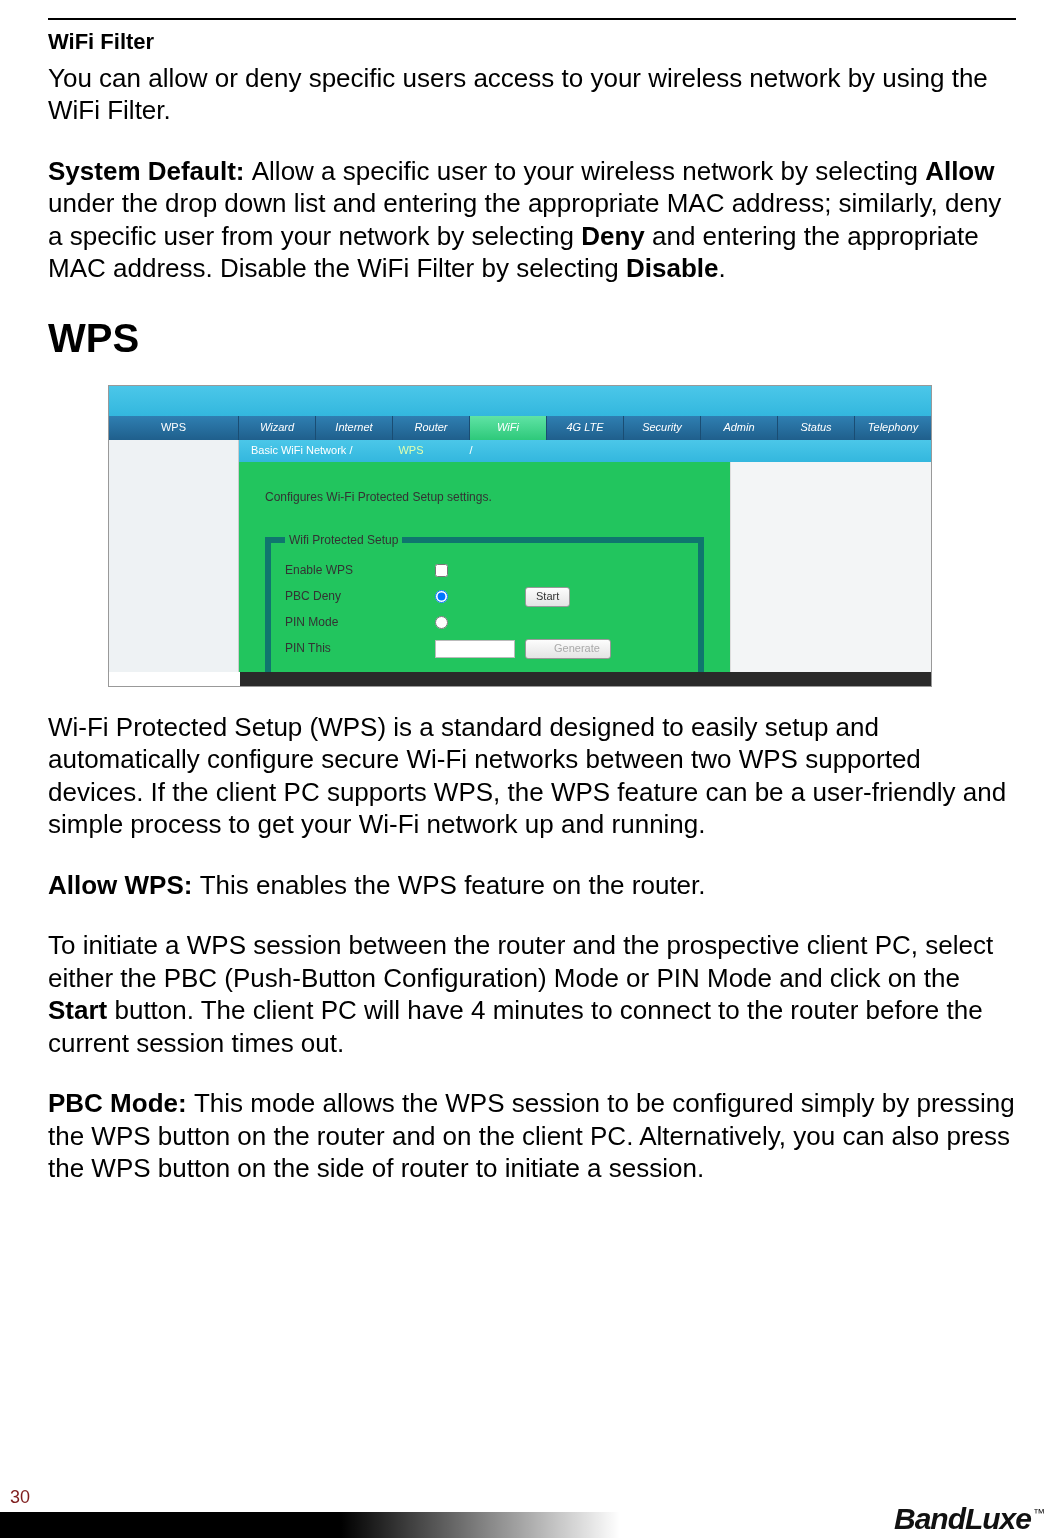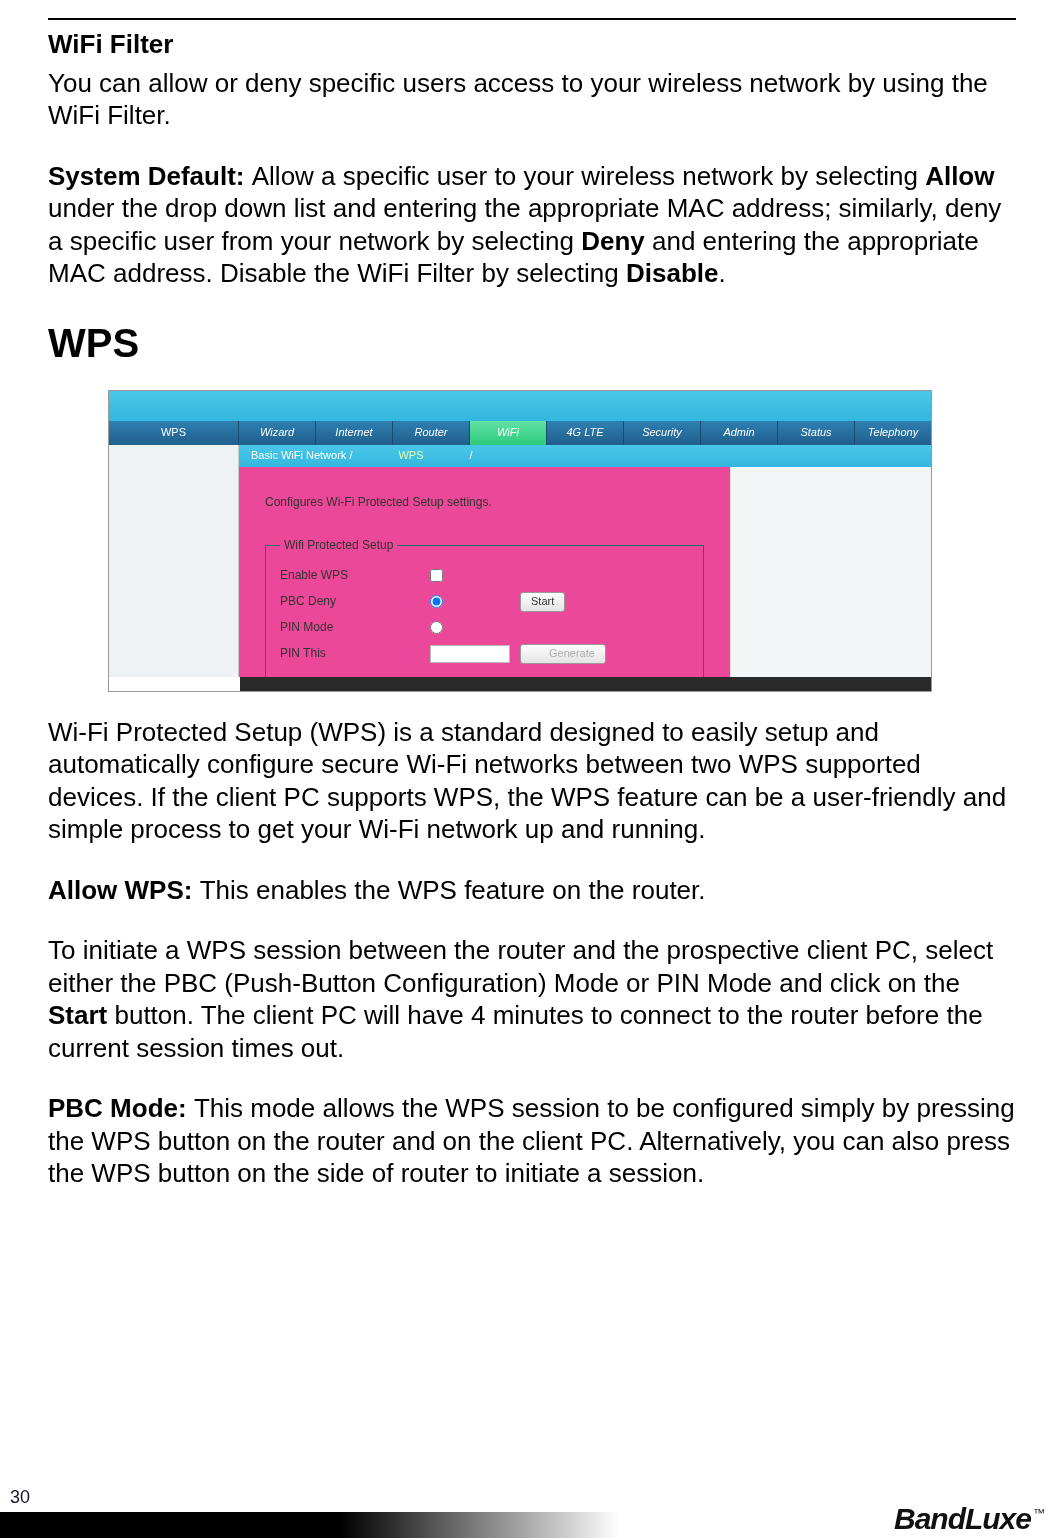--- a/index.html
+++ b/index.html
@@ -1,20 +1,20 @@
 <!DOCTYPE html>
 <html><head>
 <meta charset="utf-8">
 <style>
   * { box-sizing: border-box; margin: 0; padding: 0; }
   html, body { width: 1064px; height: 1538px; background: #fff; font-family: Arial, Helvetica, sans-serif; color: #000; }
   .page { padding: 18px 48px 0 48px; position: relative; height: 100%; }
   .top-rule { border-top: 2px solid #000; margin-bottom: 8px; }
   .content { font-size: 26px; line-height: 1.25; }
-  .h3 { font-weight: bold; font-size: 26px; margin-bottom: 6px; }
+  .h3 { font-weight: bold; font-size: 22px; margin-bottom: 6px; }
   .para { margin-bottom: 28px; }
   .h1 { font-weight: bold; font-size: 40px; margin: 10px 0 22px 0; }
   .bold { font-weight: bold; }
   .screenshot-wrap { margin: 0 0 24px 60px; }
 
   
   .router {
     width: 824px; height: 302px; background: #fff;
     border: 1px solid #999; position: relative; font-size: 11px;
     color: #222;
@@ -44,27 +44,27 @@
   .router .breadcrumb {
     flex:1; background: linear-gradient(#4bc7e9,#33b7de);
     color:#fff; display:flex; align-items:center; padding-left:12px;
     font-size:11px;
     gap:42px;
   }
   .router .breadcrumb .bc-active { color:#dfffb0; margin:0 4px; }
   .router .mainrow { display:flex; height:calc(100% - 30px - 24px - 22px - 14px); }
   .router .leftcol { width:130px; background:#eef2f4; border-right:1px solid #ccc; }
   .router .centercol {
-    flex:1; background:#ec4899; padding:28px 26px 10px 26px;
+    flex:1; background:#22c55e; padding:28px 26px 10px 26px;
     border-right:1px solid #ddd;
   }
   .router .rightcol { width:200px; background:#f3f5f6; }
   .router .desc { font-size:12px; color:#333; margin-bottom:28px; }
   .router fieldset {
-    border:1px solid #0f766e; padding:10px 14px 14px 14px;
+    border:6px solid #0f766e; padding:10px 14px 14px 14px;
   }
   .router fieldset legend { font-size:12px; padding:0 4px; color:#333; }
   .router .frow {
     display:flex; align-items:center; height:26px; font-size:12px; color:#333;
   }
   .router .flabel { width:150px; }
   .router .fctrl { width:90px; display:flex; align-items:center; }
   .router .fbtn {
     display:inline-flex; align-items:center; justify-content:center;
     height:20px; padding:0 10px; font-size:11px;
@@ -78,21 +78,21 @@
   .router .bottomdark {
     height:14px; background:#2a2a2a;
     position:absolute; left:131px; right:0; bottom:0;
   }
 
   
   .footer {
     position:absolute; left:0; right:0; bottom:0; height:56px;
   }
   .footer .pnum {
-    position:absolute; left:10px; bottom:30px; font-size:18px; color:#0f172a;
+    position:absolute; left:10px; bottom:30px; font-size:18px; color:#7f1d1d;
   }
   .footer .bar {
     position:absolute; left:0; bottom:0; height:26px; width:620px;
     background: linear-gradient(90deg,#000 0%, #000 55%, rgba(0,0,0,0) 100%);
   }
   .footer .logo {
     position:absolute; right:20px; bottom:2px; font-size:30px;
     font-style:italic; font-weight:bold; letter-spacing:-1px;
     display:flex; align-items:baseline; color:#111;
   }

